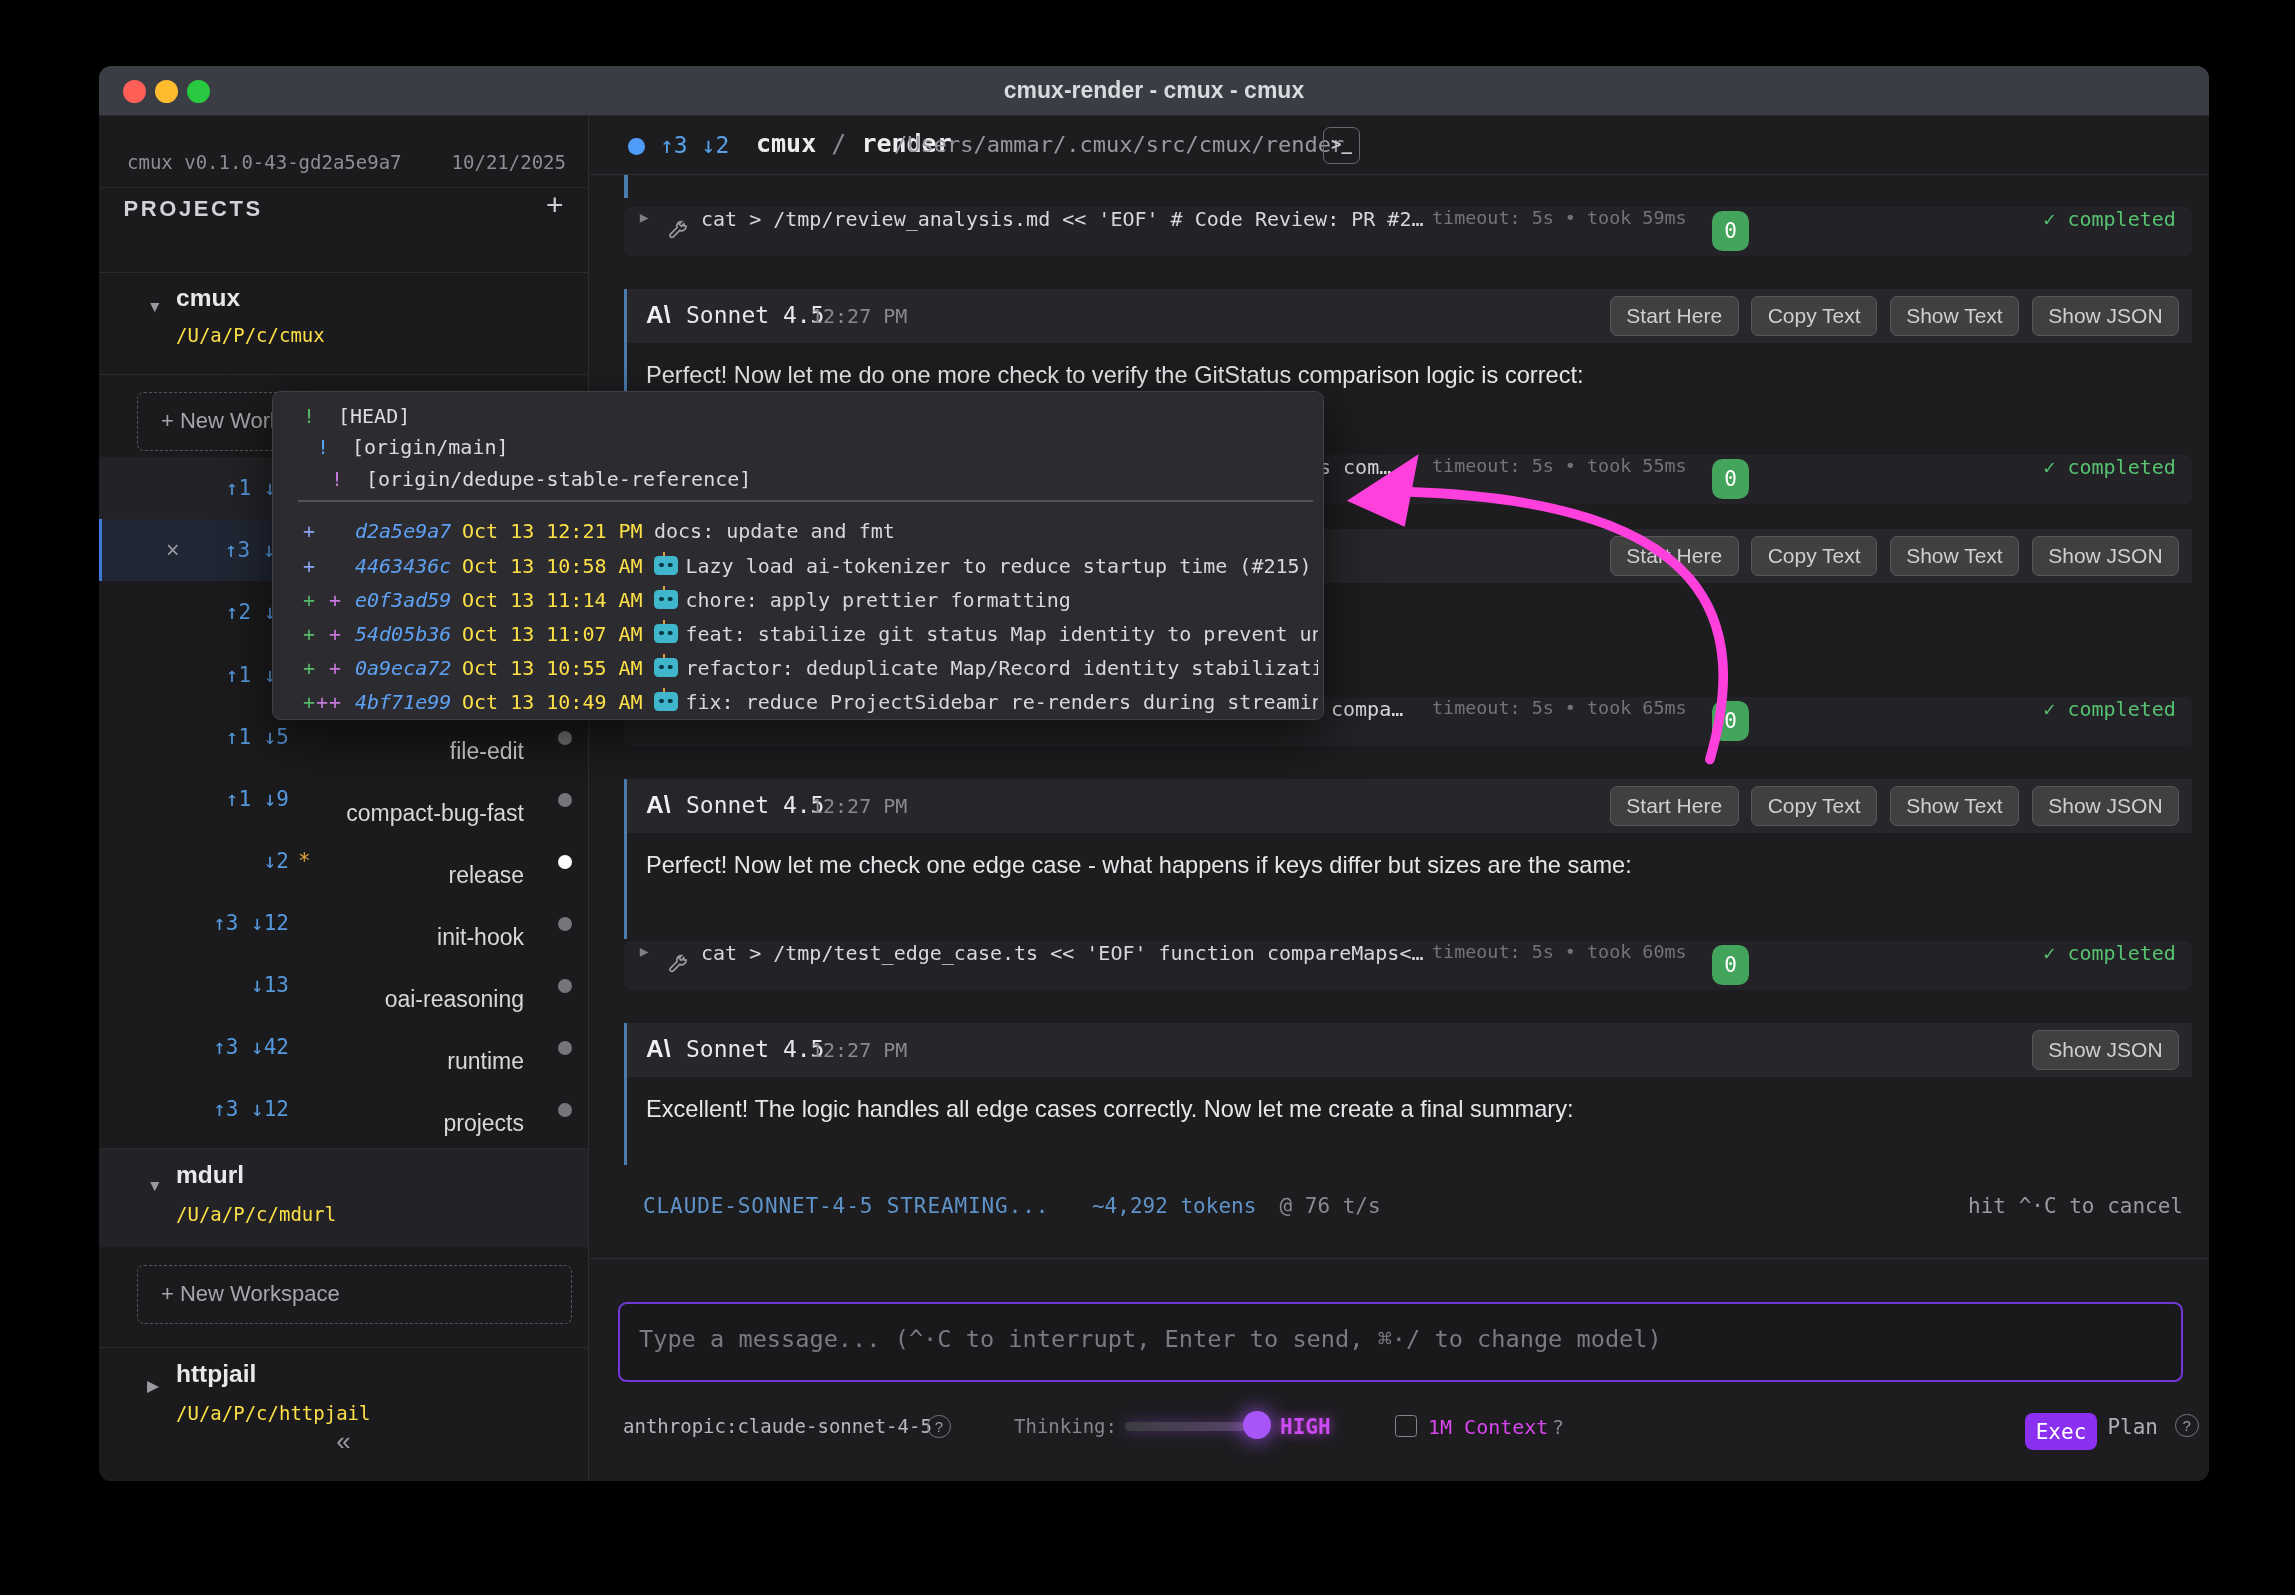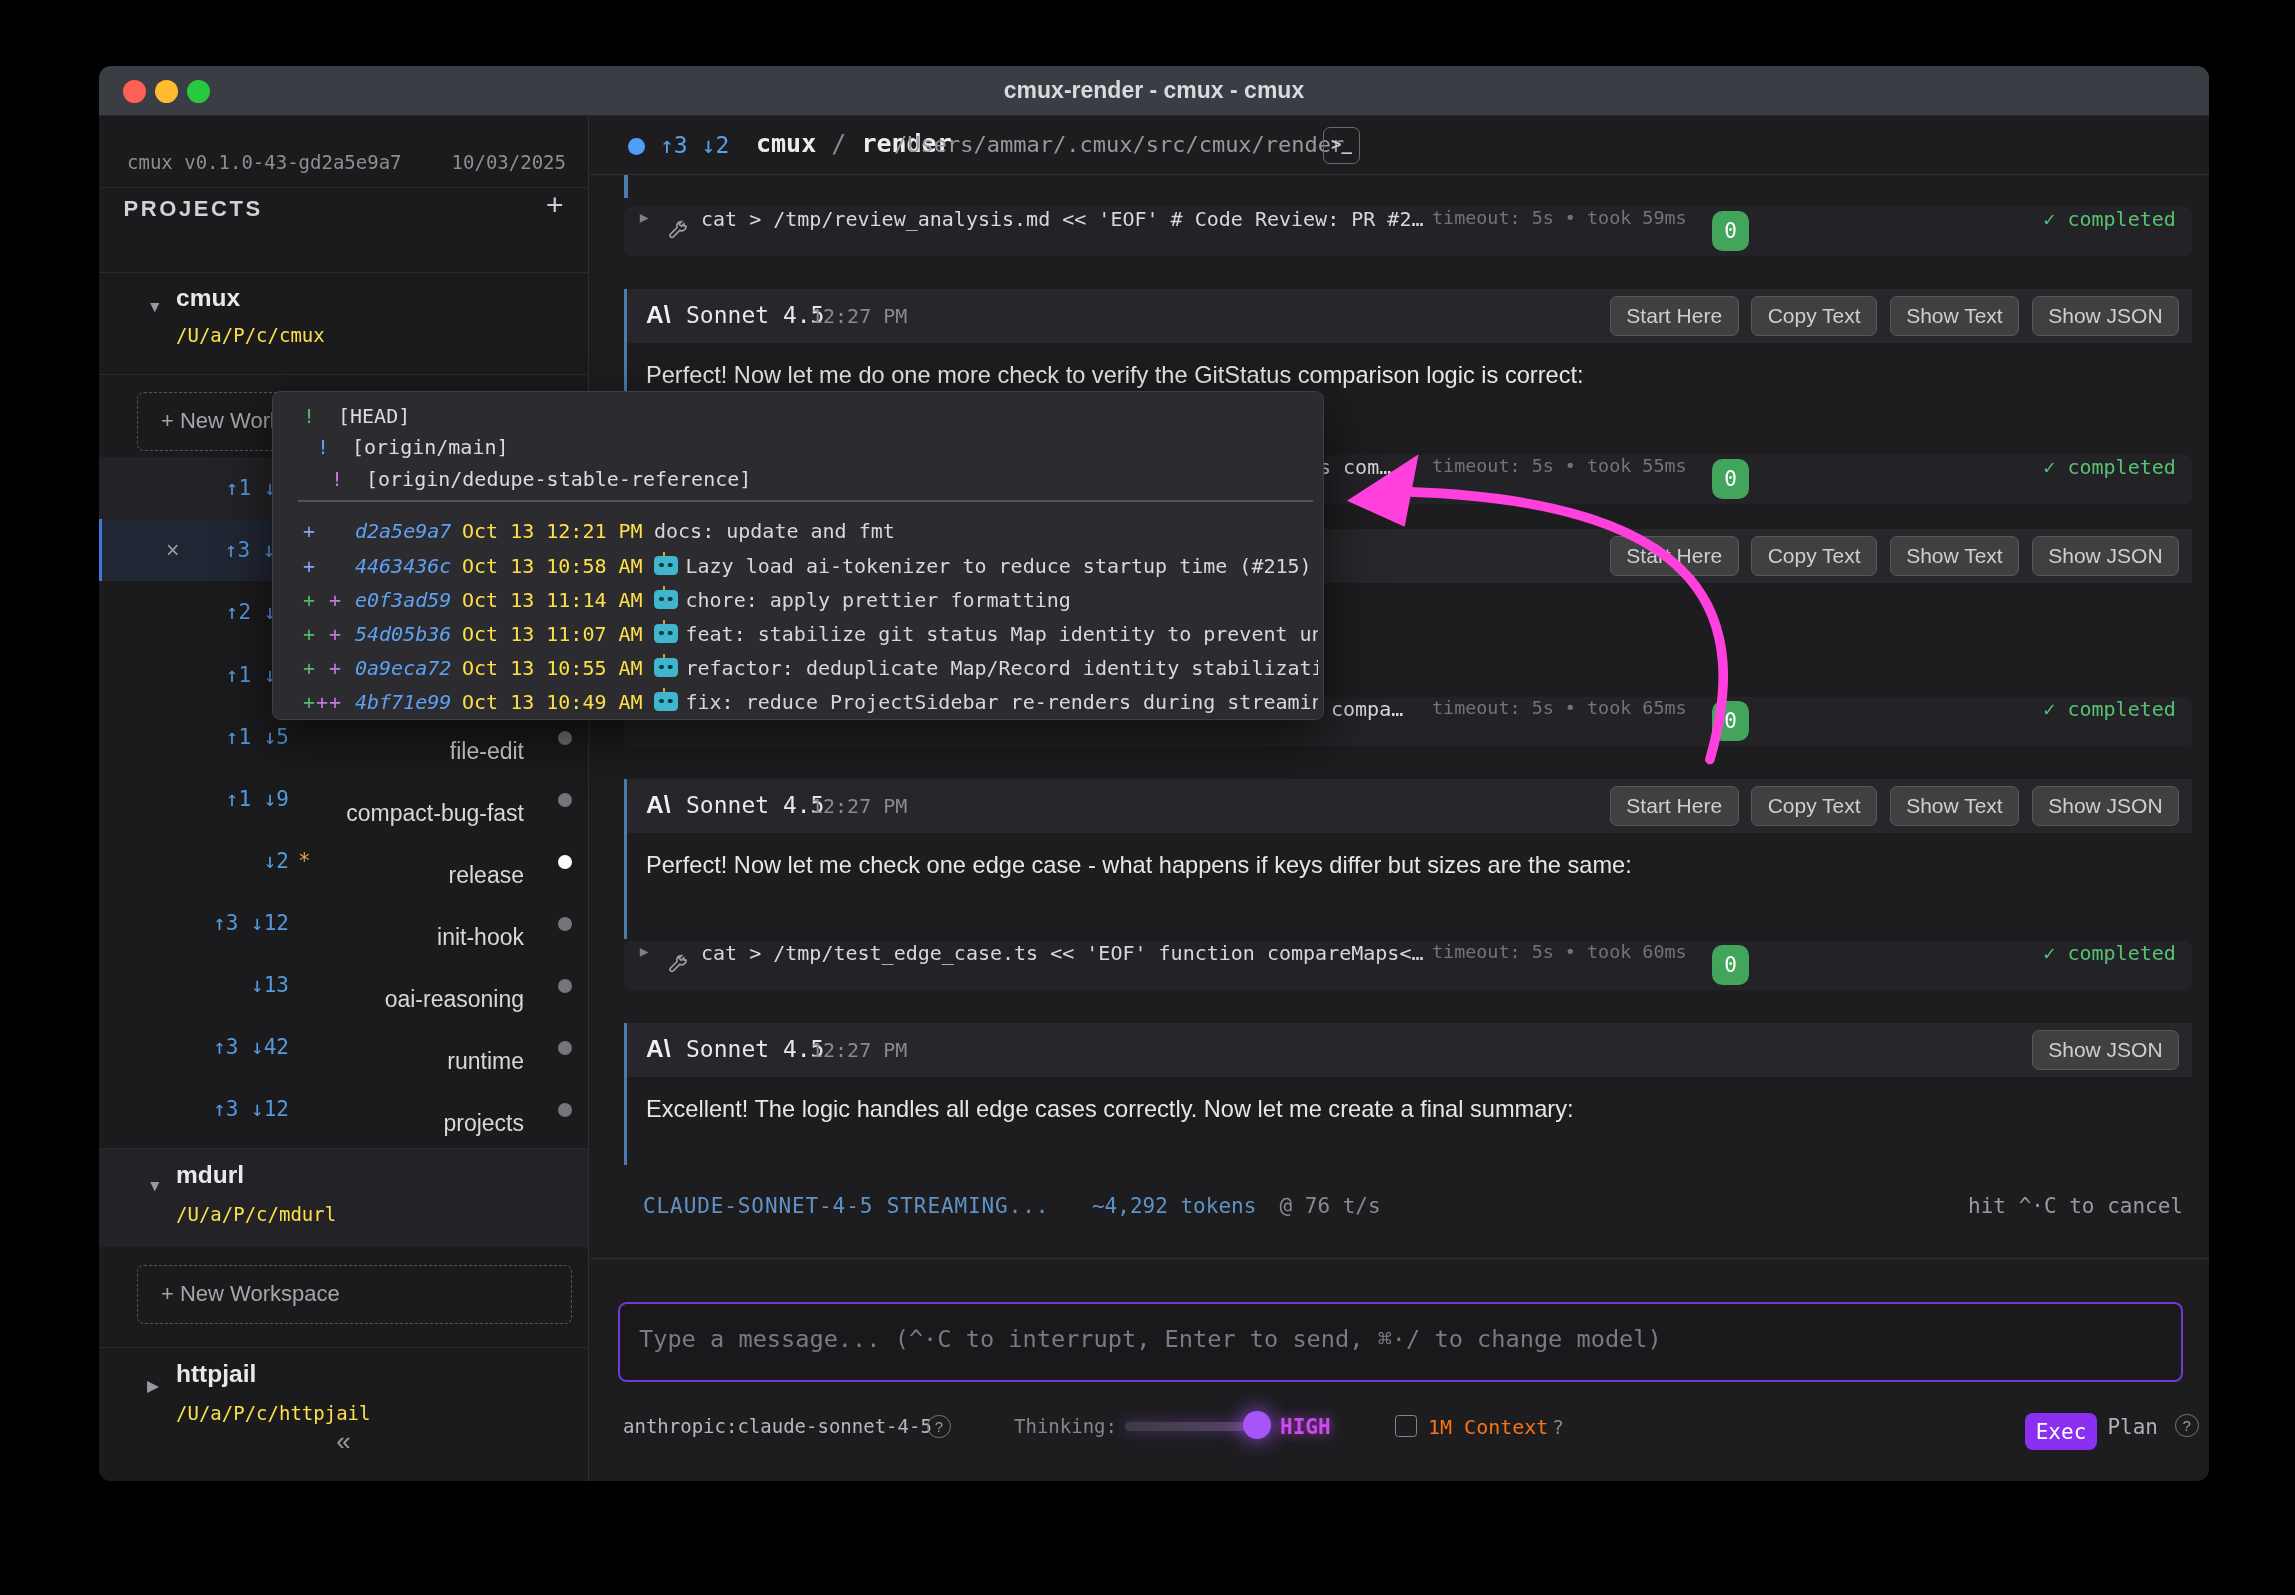--- a/index.html
+++ b/index.html
@@ -78,21 +78,21 @@
   .inputbox{position:absolute;left:28px;right:26px;top:1127px;height:80px;background:#19191c;border:2.6px solid #7438d8;border-radius:8.7px;resize:none;outline:none;font:23.6px var(--mono);color:#e0e0e4;padding:21px 19px;}
   .inputbox::placeholder{color:#7a7a80;}
   .footer{position:absolute;left:0;right:0;top:1229px;height:49px;}
   .f-model{position:absolute;left:33px;top:11.4px;font:19px var(--mono);color:#b8b8bc;}
   .helpc{position:absolute;width:23.6px;height:23.6px;border:1.7px solid #77777b;border-radius:50%;color:#9a9a9e;font:15px var(--sans);text-align:center;line-height:21px;}
   .f-think{position:absolute;left:424px;top:11.4px;font:19px var(--mono);color:#85858a;}
   .f-track{position:absolute;left:535px;top:18.4px;width:145px;height:8.7px;border-radius:4.4px;background:linear-gradient(90deg,#3c3c41,#5c4570);box-shadow:0 0 14px rgba(168,85,247,.35);}
   .f-knob{position:absolute;left:653px;top:7px;width:28px;height:28px;border-radius:50%;background:#a855f7;box-shadow:0 0 17.5px 4.4px rgba(168,85,247,.5);}
   .f-high{position:absolute;left:690px;top:10.5px;font:bold 21px var(--mono);color:#cc4bf2;text-shadow:0 0 12.2px rgba(204,75,242,.8);}
   .f-check{position:absolute;left:805px;top:10.5px;width:22px;height:22px;border:1.7px solid #86868a;border-radius:3.5px;background:transparent;}
-  .f-ctx{position:absolute;left:838px;top:11.4px;font:20px var(--mono);color:#f97316;text-align:right;}
+  .f-ctx{position:absolute;left:838px;top:11.4px;font:20px var(--mono);color:#d946ef;text-align:right;}
   .f-ctxq{position:absolute;left:962px;top:11.4px;font:20px var(--mono);color:#85858a;}
   .f-exec{position:absolute;right:112px;top:9px;width:72px;height:37px;background:#8b30f0;border:none;border-radius:7.9px;color:#fff;font:21px var(--mono);}
   .f-plan{position:absolute;right:51px;top:10.5px;font:21px var(--mono);color:#b0b0b4;}
   
   .popup{position:absolute;left:173px;top:325px;width:1052px;height:329px;background:#2c2c30;border:0.9px solid #414145;border-radius:8.7px;box-shadow:0 17.5px 52px rgba(0,0,0,.6);overflow:hidden;z-index:50;font:20px var(--mono);}
   .pref{position:absolute;height:31.5px;line-height:31.5px;white-space:pre;}
   .pmark{position:absolute;line-height:31.5px;}
   .g-green{color:#56b96a;} .g-blue{color:#58a6ff;} .g-purple{color:#c678dd;} .g-peri{color:#8aa3f2;}
   .p-div{position:absolute;left:24.5px;right:10.5px;top:108px;height:1.7px;background:#515156;}
   .crow{position:absolute;left:0;right:0;height:34px;line-height:34px;}
@@ -116,21 +116,21 @@
     <div class="titlebar">
       <div class="tl red"></div>
       <div class="tl yellow"></div>
       <div class="tl green"></div>
       <div class="wtitle">cmux-render - cmux - cmux</div>
     </div>
 
     <div class="sidebar">
       <div class="sb-top">
         <span class="sb-version">cmux v0.1.0-43-gd2a5e9a7</span>
-        <span class="sb-date">10/03/2025</span>
+        <span class="sb-date">10/21/2025</span>
       </div>
       <div class="sb-projects">PROJECTS</div>
       <div class="sb-add">+</div>
       <div class="sb-div" style="top:156px"></div>
 
       <div class="projblock" style="top:156px;height:102px;">
         <span class="proj-tri" style="top:26px">▼</span>
         <div class="proj-name" style="top:12.2px">cmux</div>
         <div class="proj-path" style="top:52px">/U/a/P/c/cmux</div>
       </div>

